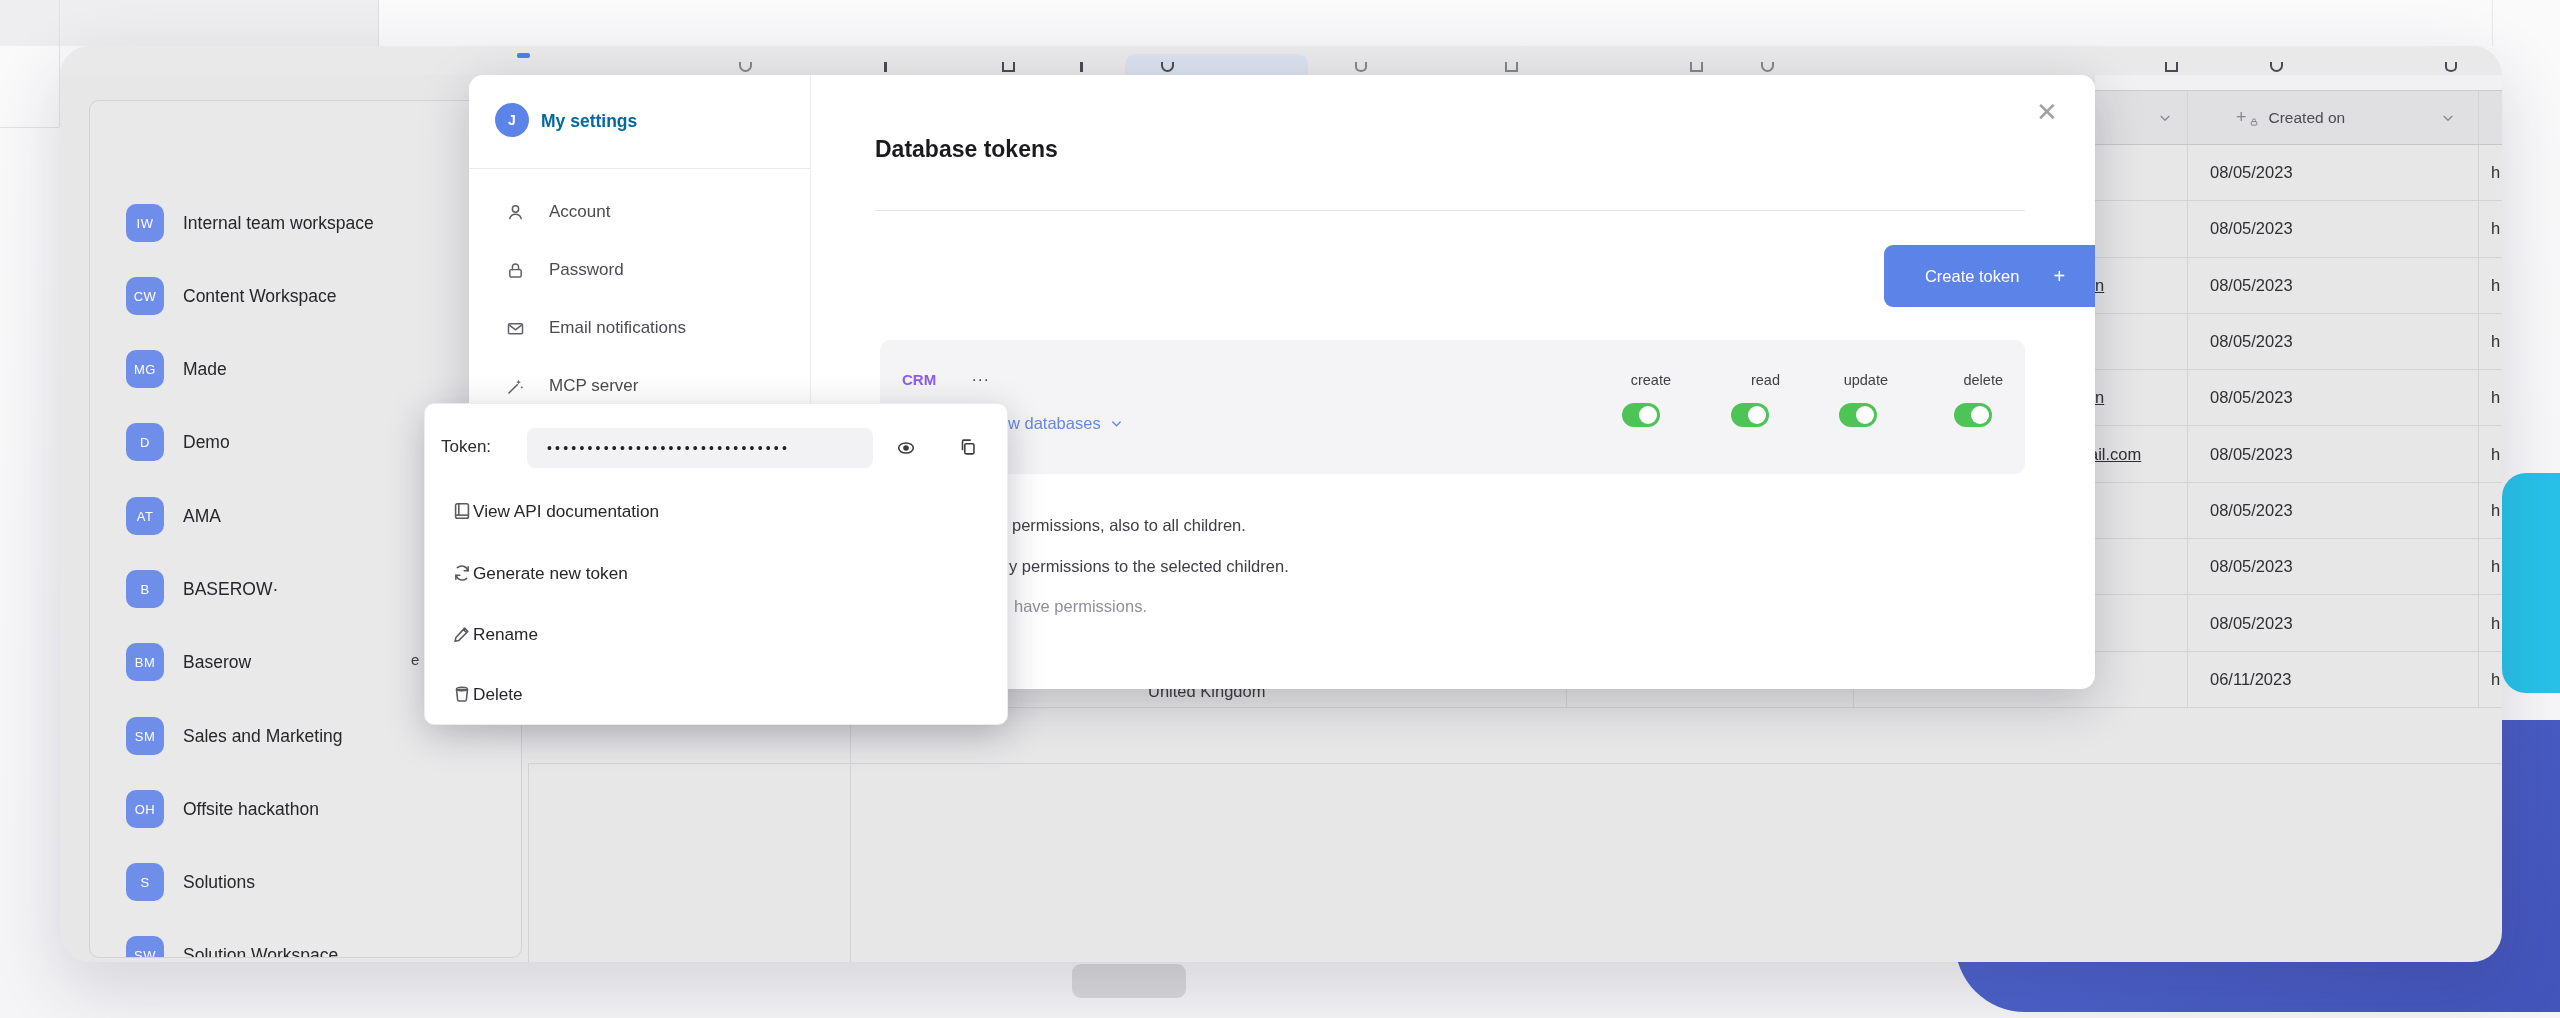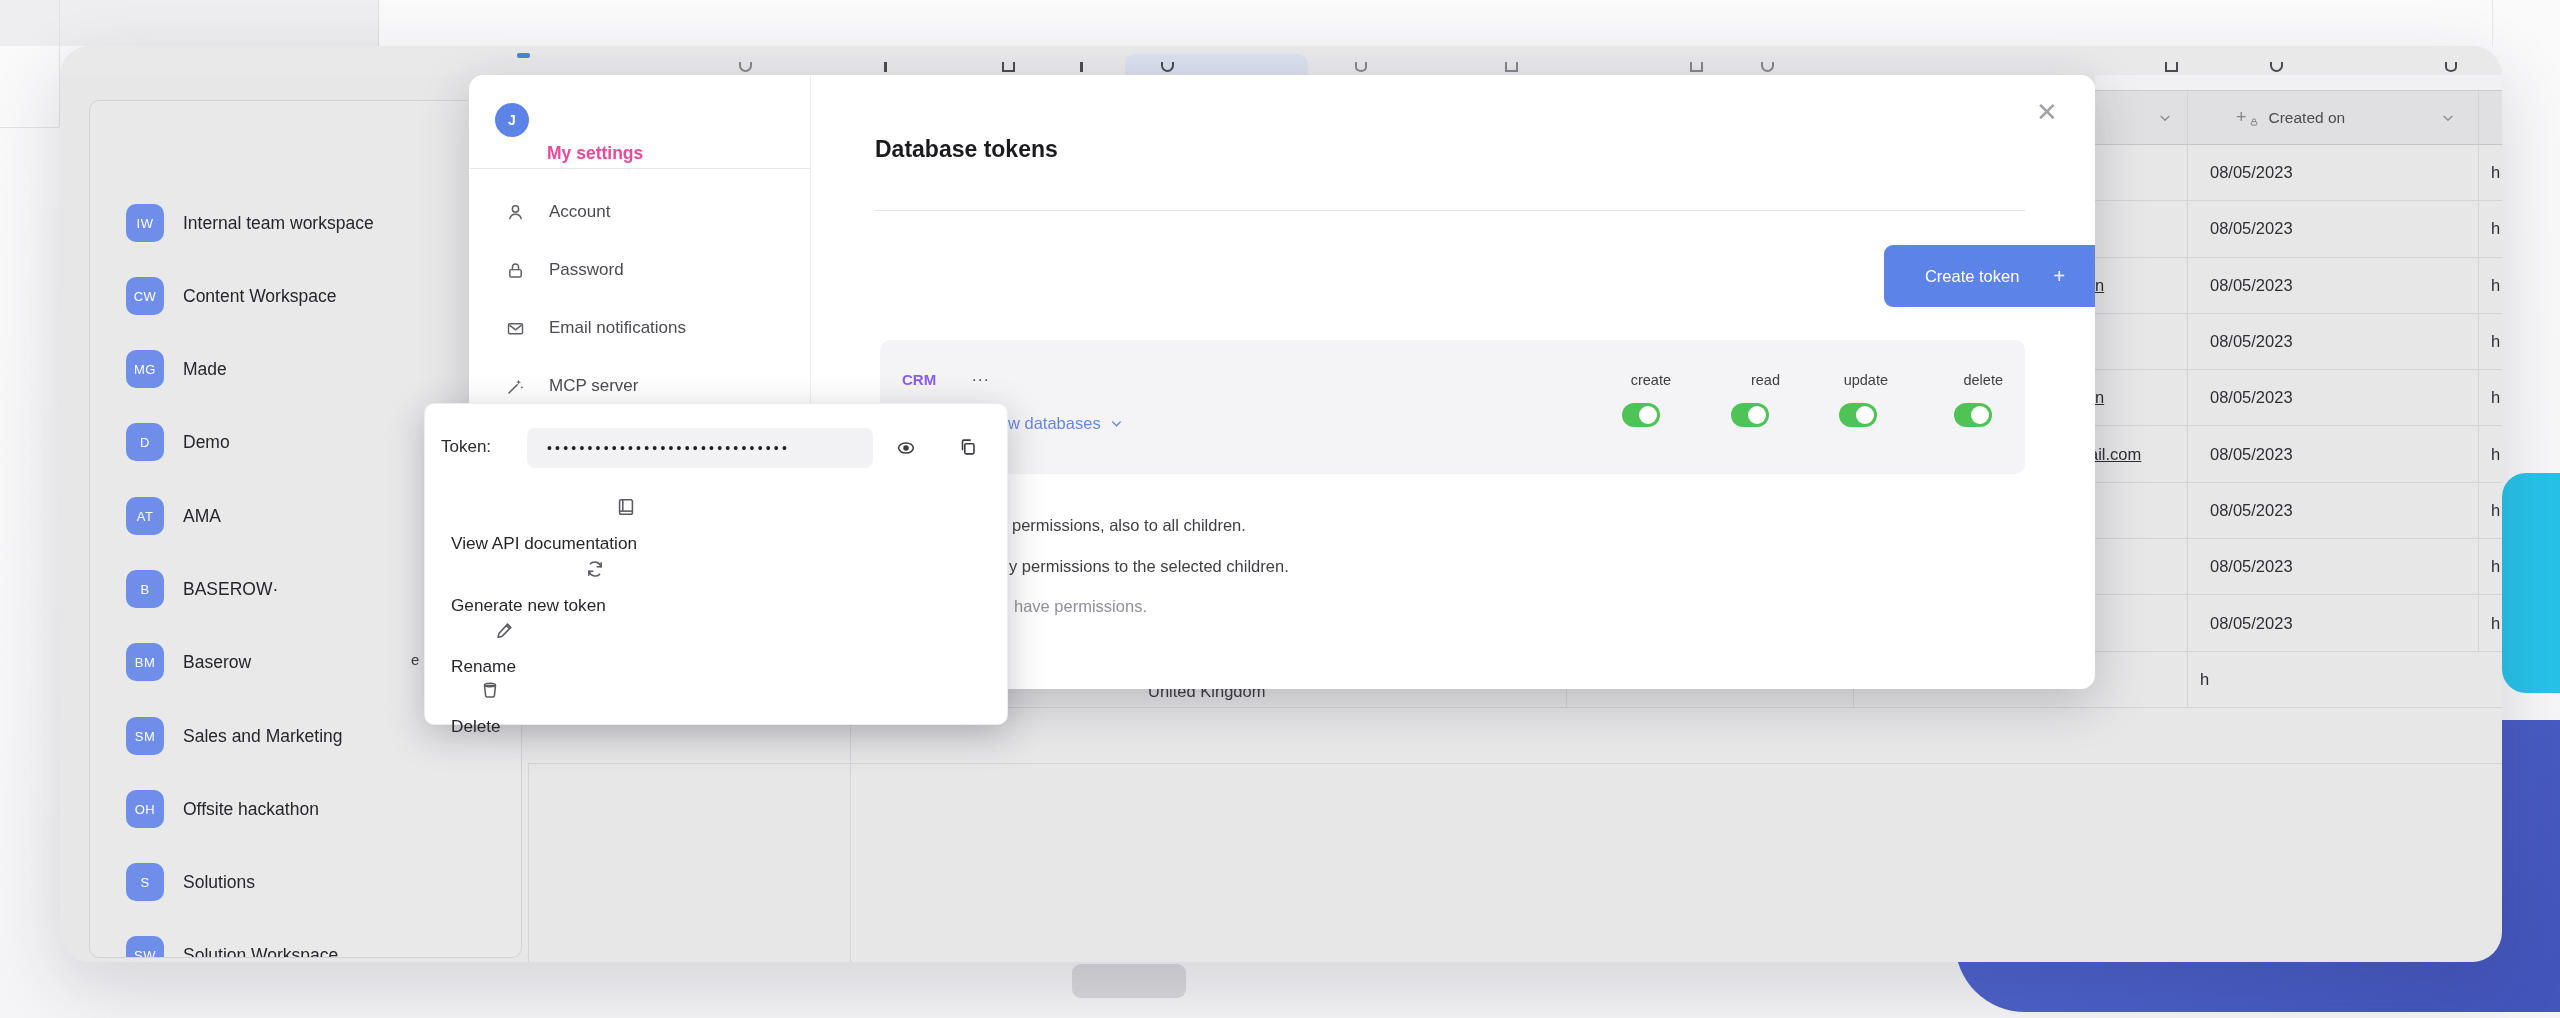--- a/index.html
+++ b/index.html
@@ -67,21 +67,21 @@
     font-size:13px; font-weight:normal; letter-spacing:.5px; display:flex; align-items:center; justify-content:center; }
   .ws-label { font-size:17.5px; font-weight:500; color:#26262b; white-space:nowrap; }
   .e-frag { position:absolute; left:321px; top:550px; font-size:15px; color:#3c3c42; }
 
   
   .modal { left:469px; top:75px; width:1626px; height:614px; background:#fff; border-radius:14px;
     box-shadow:0 14px 50px rgba(30,30,50,.22); overflow:hidden; z-index:40; }
   .nav-border { left:341px; top:0; width:1px; height:614px; background:#ededf0; }
   .avatar { left:26px; top:28px; width:34px; height:34px; border-radius:50%; background:#5b83e8;
     color:#fff; font-size:14px; font-weight:bold; display:flex; align-items:center; justify-content:center; }
-  .ms-title { left:78px; top:36px; font-size:17.5px; font-weight:600; color:#ec4899;margin-top:32px; }
+  .ms-title { left:72px; top:36px; font-size:17.5px; font-weight:600; color:#0369a1; }
   .nav-divider { left:0; top:93px; width:341px; height:1px; background:#e8e8eb; }
   .nav-item { position:absolute; left:36px; display:flex; align-items:center; gap:23px; height:30px; color:#4b4b52; }
   .nav-item .ico { color:#5f5f66; display:flex; }
   .nav-item span.lbl { font-size:17px; }
   .page-title { left:406px; top:61px; font-size:23px; font-weight:bold; color:#1b1b1f; }
   .close-x { left:1567px; top:22px; font-size:26px; color:#a0a0a6; font-weight:300; cursor:default; }
   .content-divider { left:406px; top:135px; width:1150px; height:1px; background:#e4e4e7; }
   .create-btn { left:1415px; top:170px; width:222px; height:62px; border-radius:9px; background:#5b83e8;
     color:#fff; display:flex; align-items:center; justify-content:center; gap:34px; font-size:16.5px; font-weight:500; border:none; cursor:pointer; }
   .create-plus { font-size:20px; font-weight:400; }
@@ -96,21 +96,21 @@
   .legend { font-size:16.5px; color:#3e3e44; }
   .legend.muted { color:#90909a; }
 
   
   .dropdown { left:424px; top:403px; width:584px; height:322px; background:#fff; border:1px solid #ececef;
     border-radius:10px; box-shadow:0 10px 36px rgba(30,30,50,.25); z-index:60; }
   .tk-label { left:16px; top:33px; font-size:17px; color:#2b2b30; }
   .tk-field { left:102px; top:24px; width:346px; height:40px; background:#f2f2f4; border-radius:8px;
     font-size:14px; letter-spacing:3.2px; color:#222; line-height:40px; padding-left:20px; overflow:hidden; white-space:nowrap; }
   .tk-ico { color:#3a3a40; display:flex; }
-  .menu-item { position:absolute; left:26px; display:flex; align-items:flex-end; gap:15px; height:30px; cursor:pointer;flex-direction:column; }
+  .menu-item { position:absolute; left:26px; display:flex; align-items:center; height:30px; cursor:pointer; }
   .menu-item .ico { color:#5a5a61; display:flex; }
   .menu-item .lbl { font-size:17.2px; color:#26262b; }
 
   svg { display:block; }
 </style>
 </head>
 <body>
 
 <div class="abs bd-topleft"></div>
 <div class="abs bd-line-v"></div>
@@ -231,20 +231,21 @@
         <div class="cA">
           <span class="linkfrag"></span>
         </div>
         <div class="cB">08/05/2023</div>
         <div class="cC">h</div>
       </div>
     <div class="bgt-row">
         <div class="cA">
           <span class="linkfrag"></span>
         </div>
+        <div class="cB">06/11/2023</div>
         <div class="cC">h</div>
       </div>
   </div>
 
   <div class="abs uk-text">United Kingdom</div>
   <div class="abs gline" style="left:508px; top:661px; width:1527px; height:1px;"></div>
   <div class="abs gline" style="left:468px; top:717px; width:1974px; height:1px;"></div>
   <div class="abs gline" style="left:508px; top:643px; width:1px; height:18px;"></div>
   <div class="abs gline" style="left:790px; top:643px; width:1px; height:273px;"></div>
   <div class="abs gline" style="left:1506px; top:643px; width:1px; height:18px;"></div>

